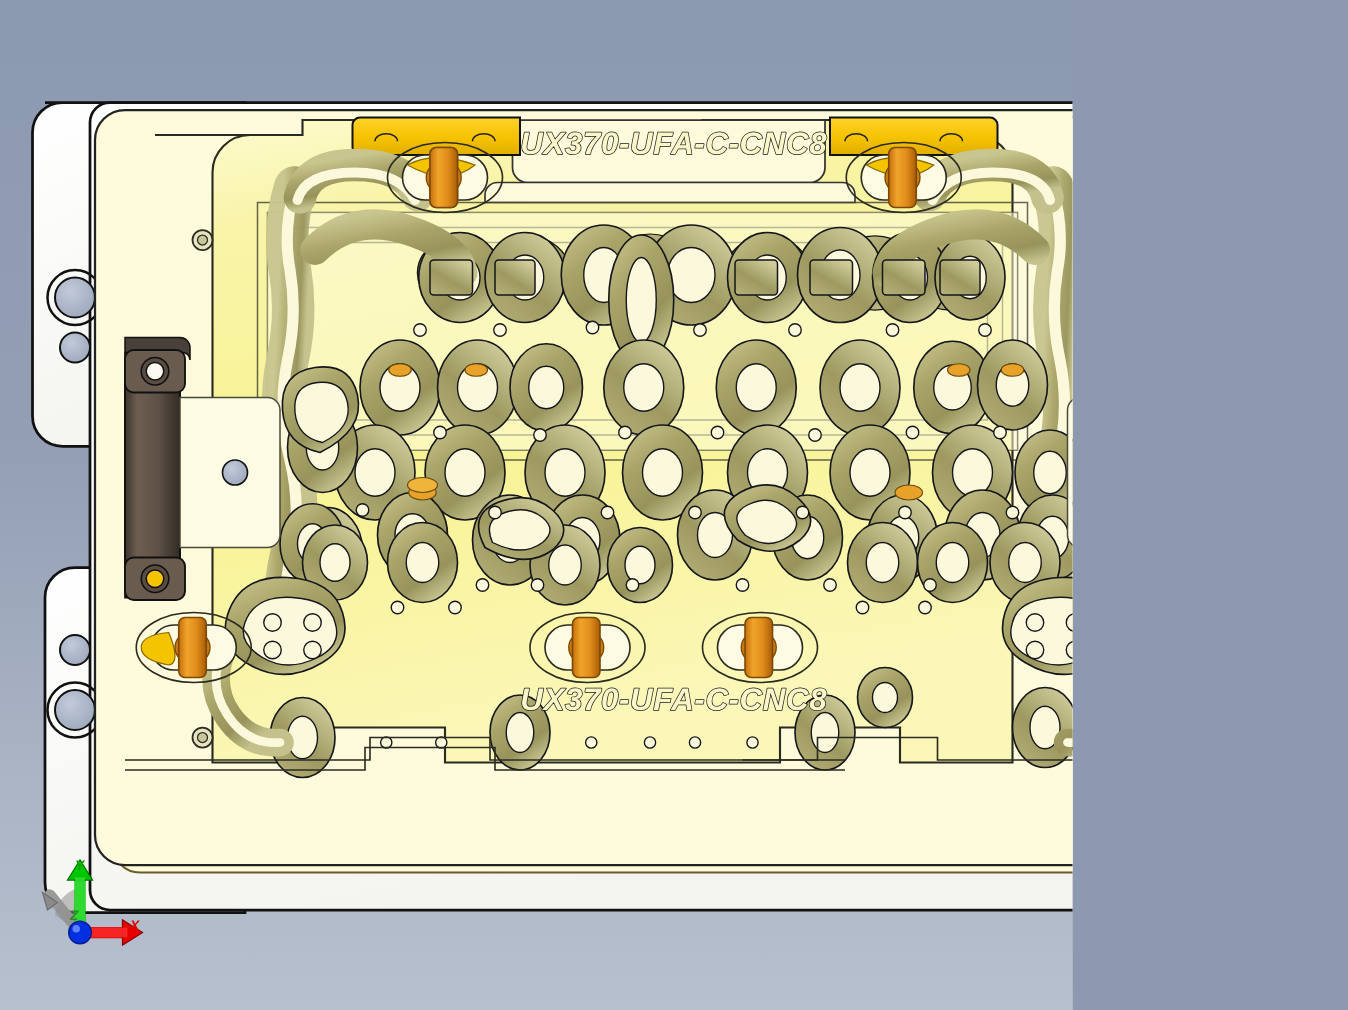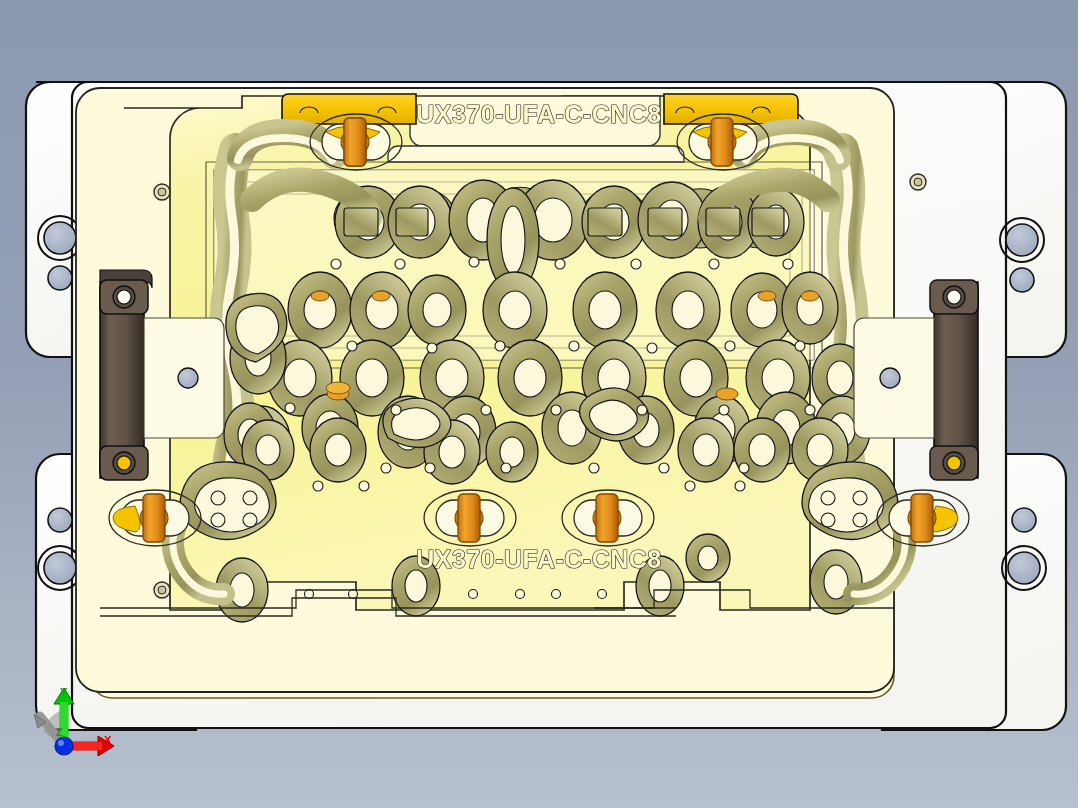--- a/index.html
+++ b/index.html
@@ -3,22 +3,23 @@
 <meta charset="utf-8">
 <title>CAM Toolpath View</title>
 <style>
   html,body{margin:0;padding:0;}
   body{
     width:1078px;height:808px;overflow:hidden;
     font-family:"Liberation Sans", sans-serif;
     background:#8c99b0;
   }
   #stage{
-    position:relative;width:1078px;height:808px;overflow:hidden;
+    position:relative;width:858px;height:808px;overflow:hidden;
     background:linear-gradient(180deg,#8b99b0 0%, #939fb5 40%, #a8b2c4 72%, #b6bfcd 100%);
+    font-style:italic;
   }
   .svgwrap{position:absolute;left:0;top:0;width:1078px;height:808px;}
   svg{display:block;}
 
   
   .engrave{
     font-family:"Liberation Sans", sans-serif;
     font-weight:700;
     font-size:25px;
     letter-spacing:0.5px;

